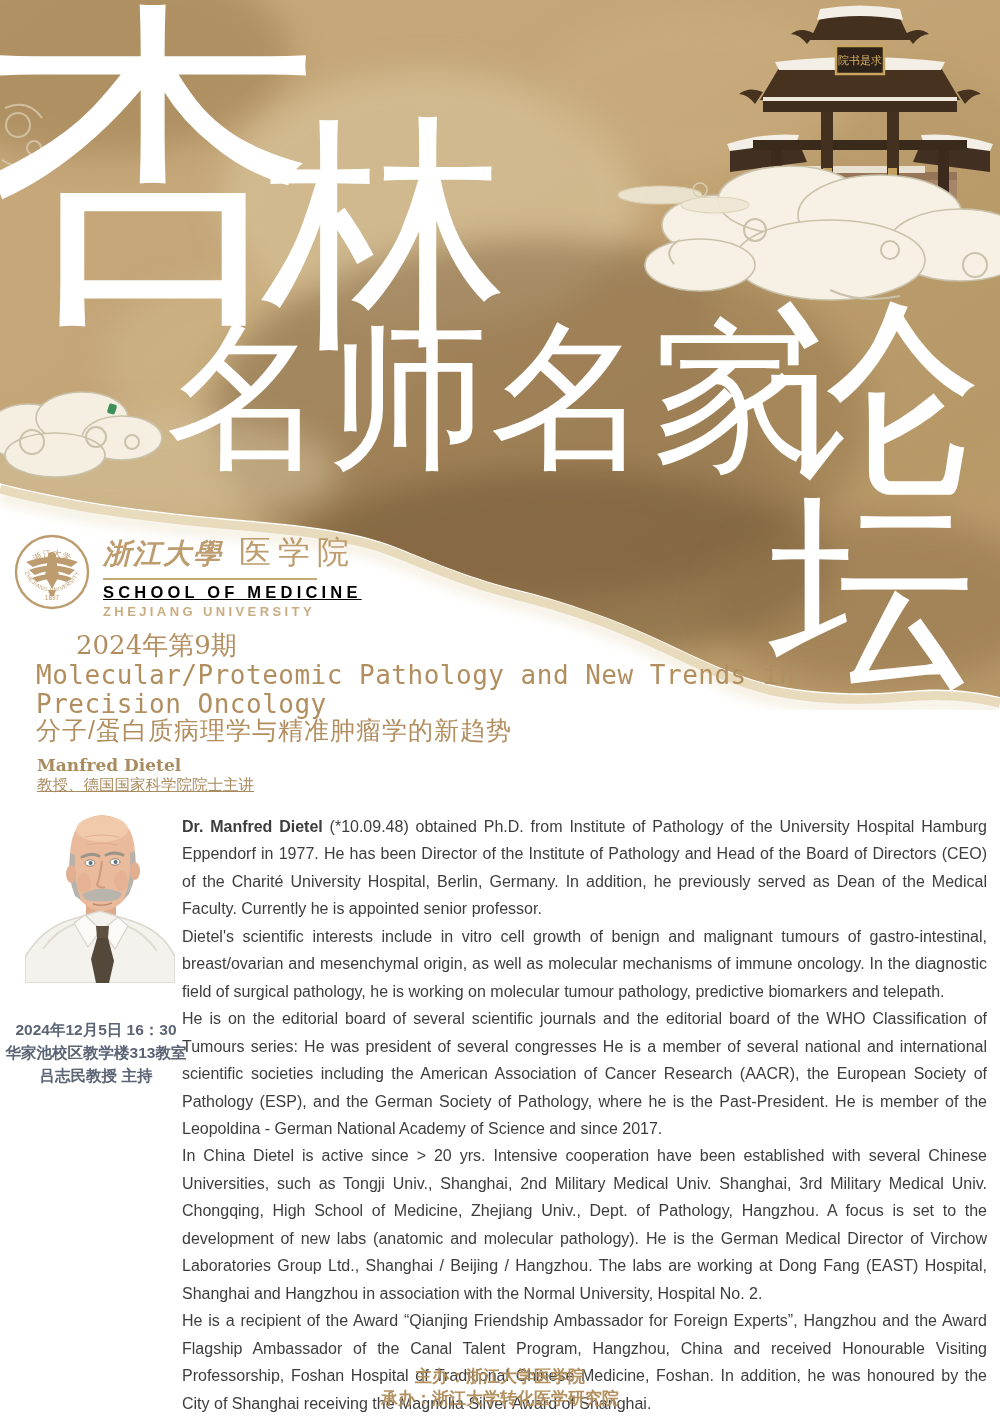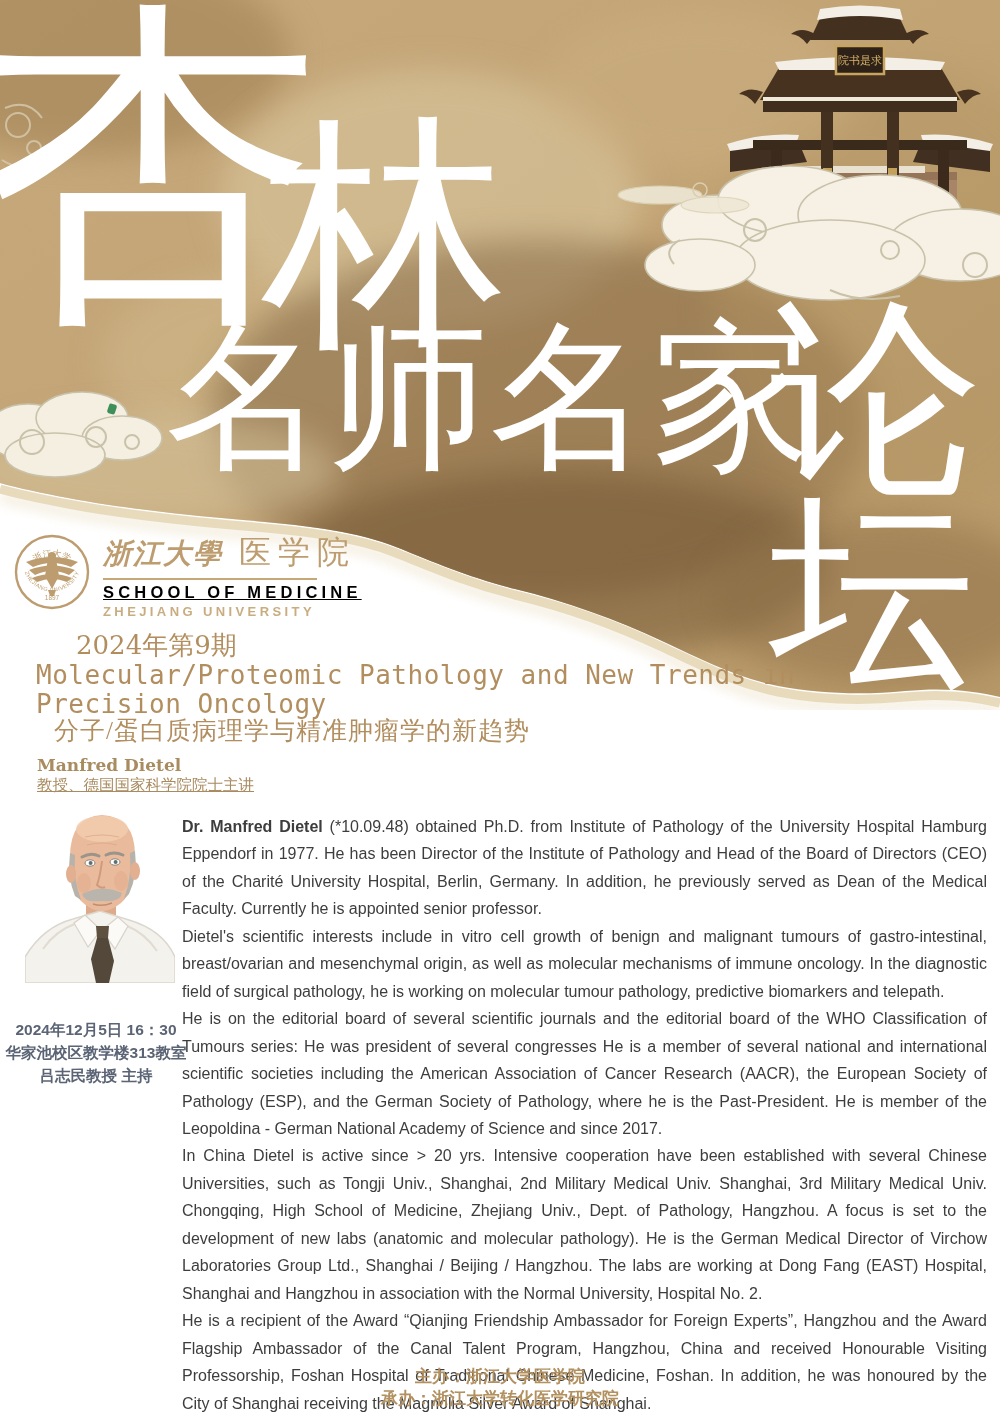--- a/index.html
+++ b/index.html
@@ -18,21 +18,21 @@
             letter-spacing:2px;line-height:40px;}
   .logo-college{font-family:"DejaVu Serif",serif;font-size:32px;letter-spacing:7px;margin-left:16px;}
   .logo-divider{width:214px;border-top:2px solid #c6a877;margin:3px 0 3px 0;}
   .logo-en1{font-size:16.5px;font-weight:bold;letter-spacing:4.2px;color:#000000;text-decoration:underline;}
   .logo-en2{font-size:13px;font-weight:bold;letter-spacing:3.4px;color:#c9ad80;margin-top:2px;}
 
   .issue{position:absolute;left:76px;top:628px;font-family:"DejaVu Serif",serif;
          font-size:26px;color:#b28e5f;}
   .title-en{position:absolute;left:36px;top:661px;font-family:"DejaVu Sans Mono",monospace;
             font-size:26px;line-height:29px;color:#b28e5f;letter-spacing:0.5px;white-space:nowrap;}
-  .title-zh{position:absolute;left:54px;top:714px;font-family:Liberation Serif, serif;
+  .title-zh{position:absolute;left:36px;top:714px;font-family:Liberation Sans, sans-serif;
             font-size:25px;color:#b28e5f;letter-spacing:1px;}
   .speaker-name{position:absolute;left:37px;top:755px;font-family:"DejaVu Serif",serif;
                 font-weight:bold;font-size:17px;color:#a98b60;}
   .speaker-role{position:absolute;left:37px;top:775px;font-family:"DejaVu Serif",serif;
                 font-size:15.5px;color:#a98b60;text-decoration:underline;}
 
   .portrait{position:absolute;left:25px;top:799px;width:150px;height:184px;}
 
   .schedule{position:absolute;left:2px;top:1018px;width:188px;text-align:center;
             color:#5b6474;font-weight:bold;font-size:15.5px;line-height:23px;}

